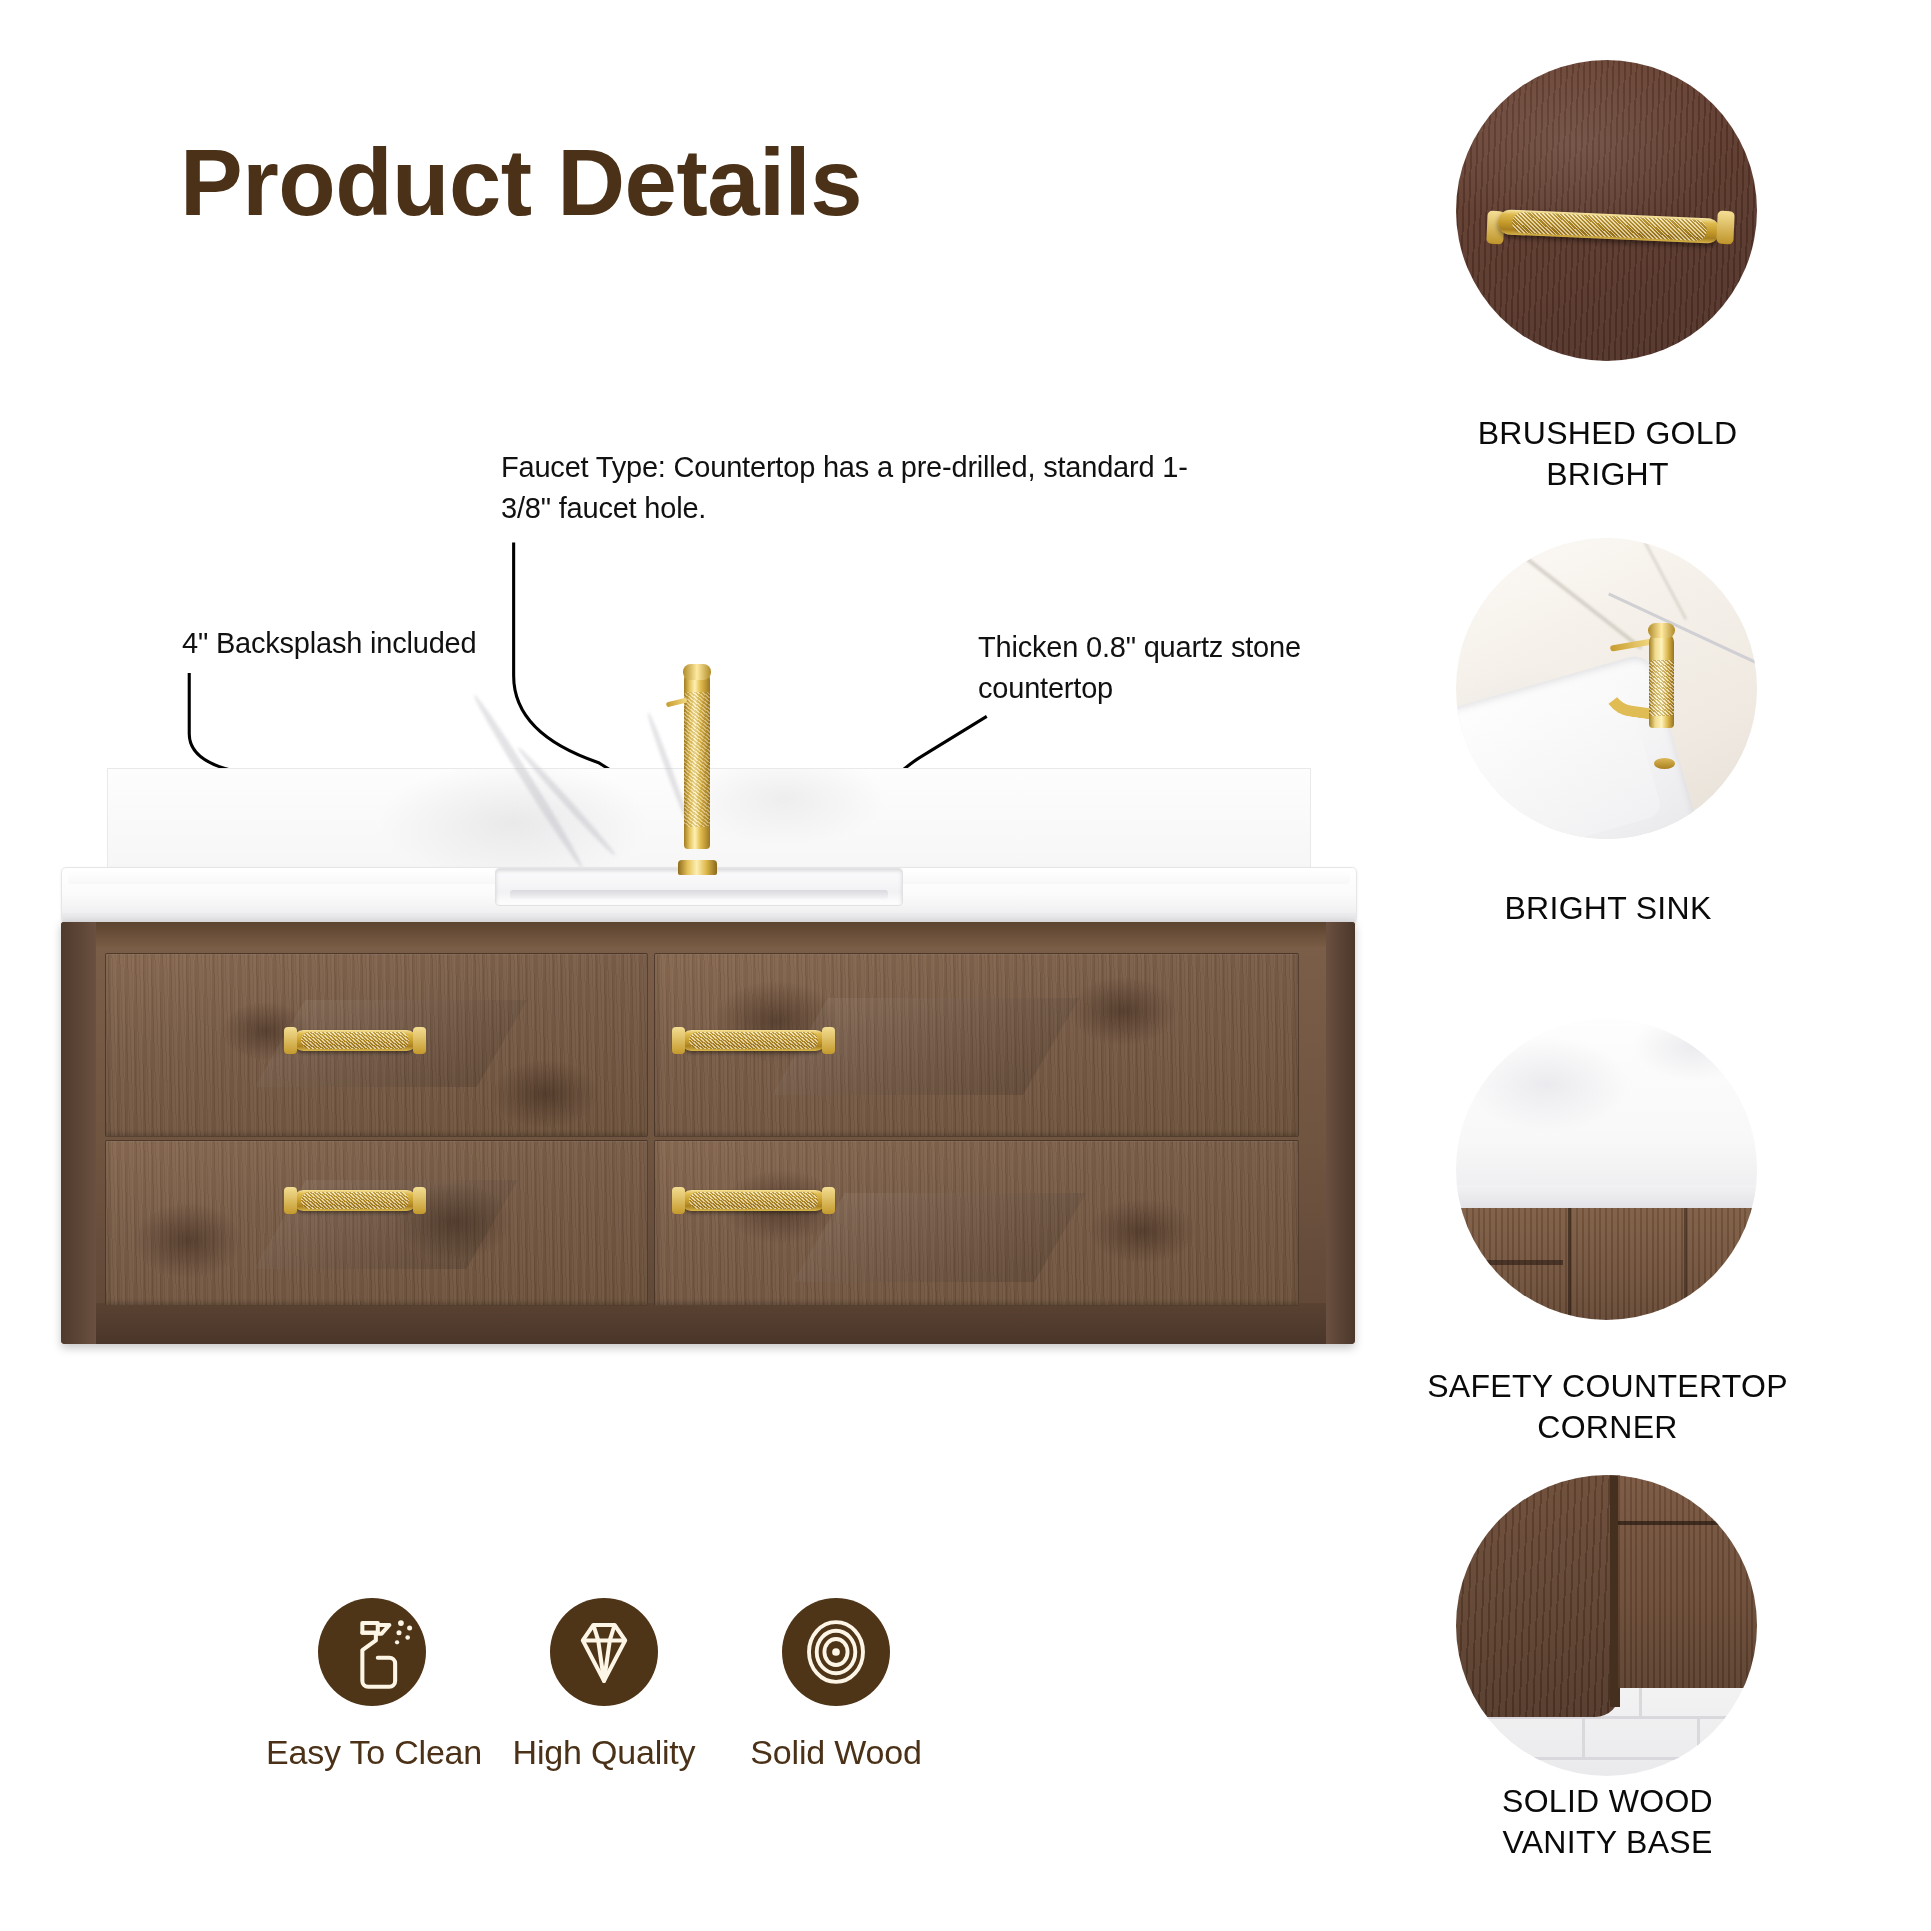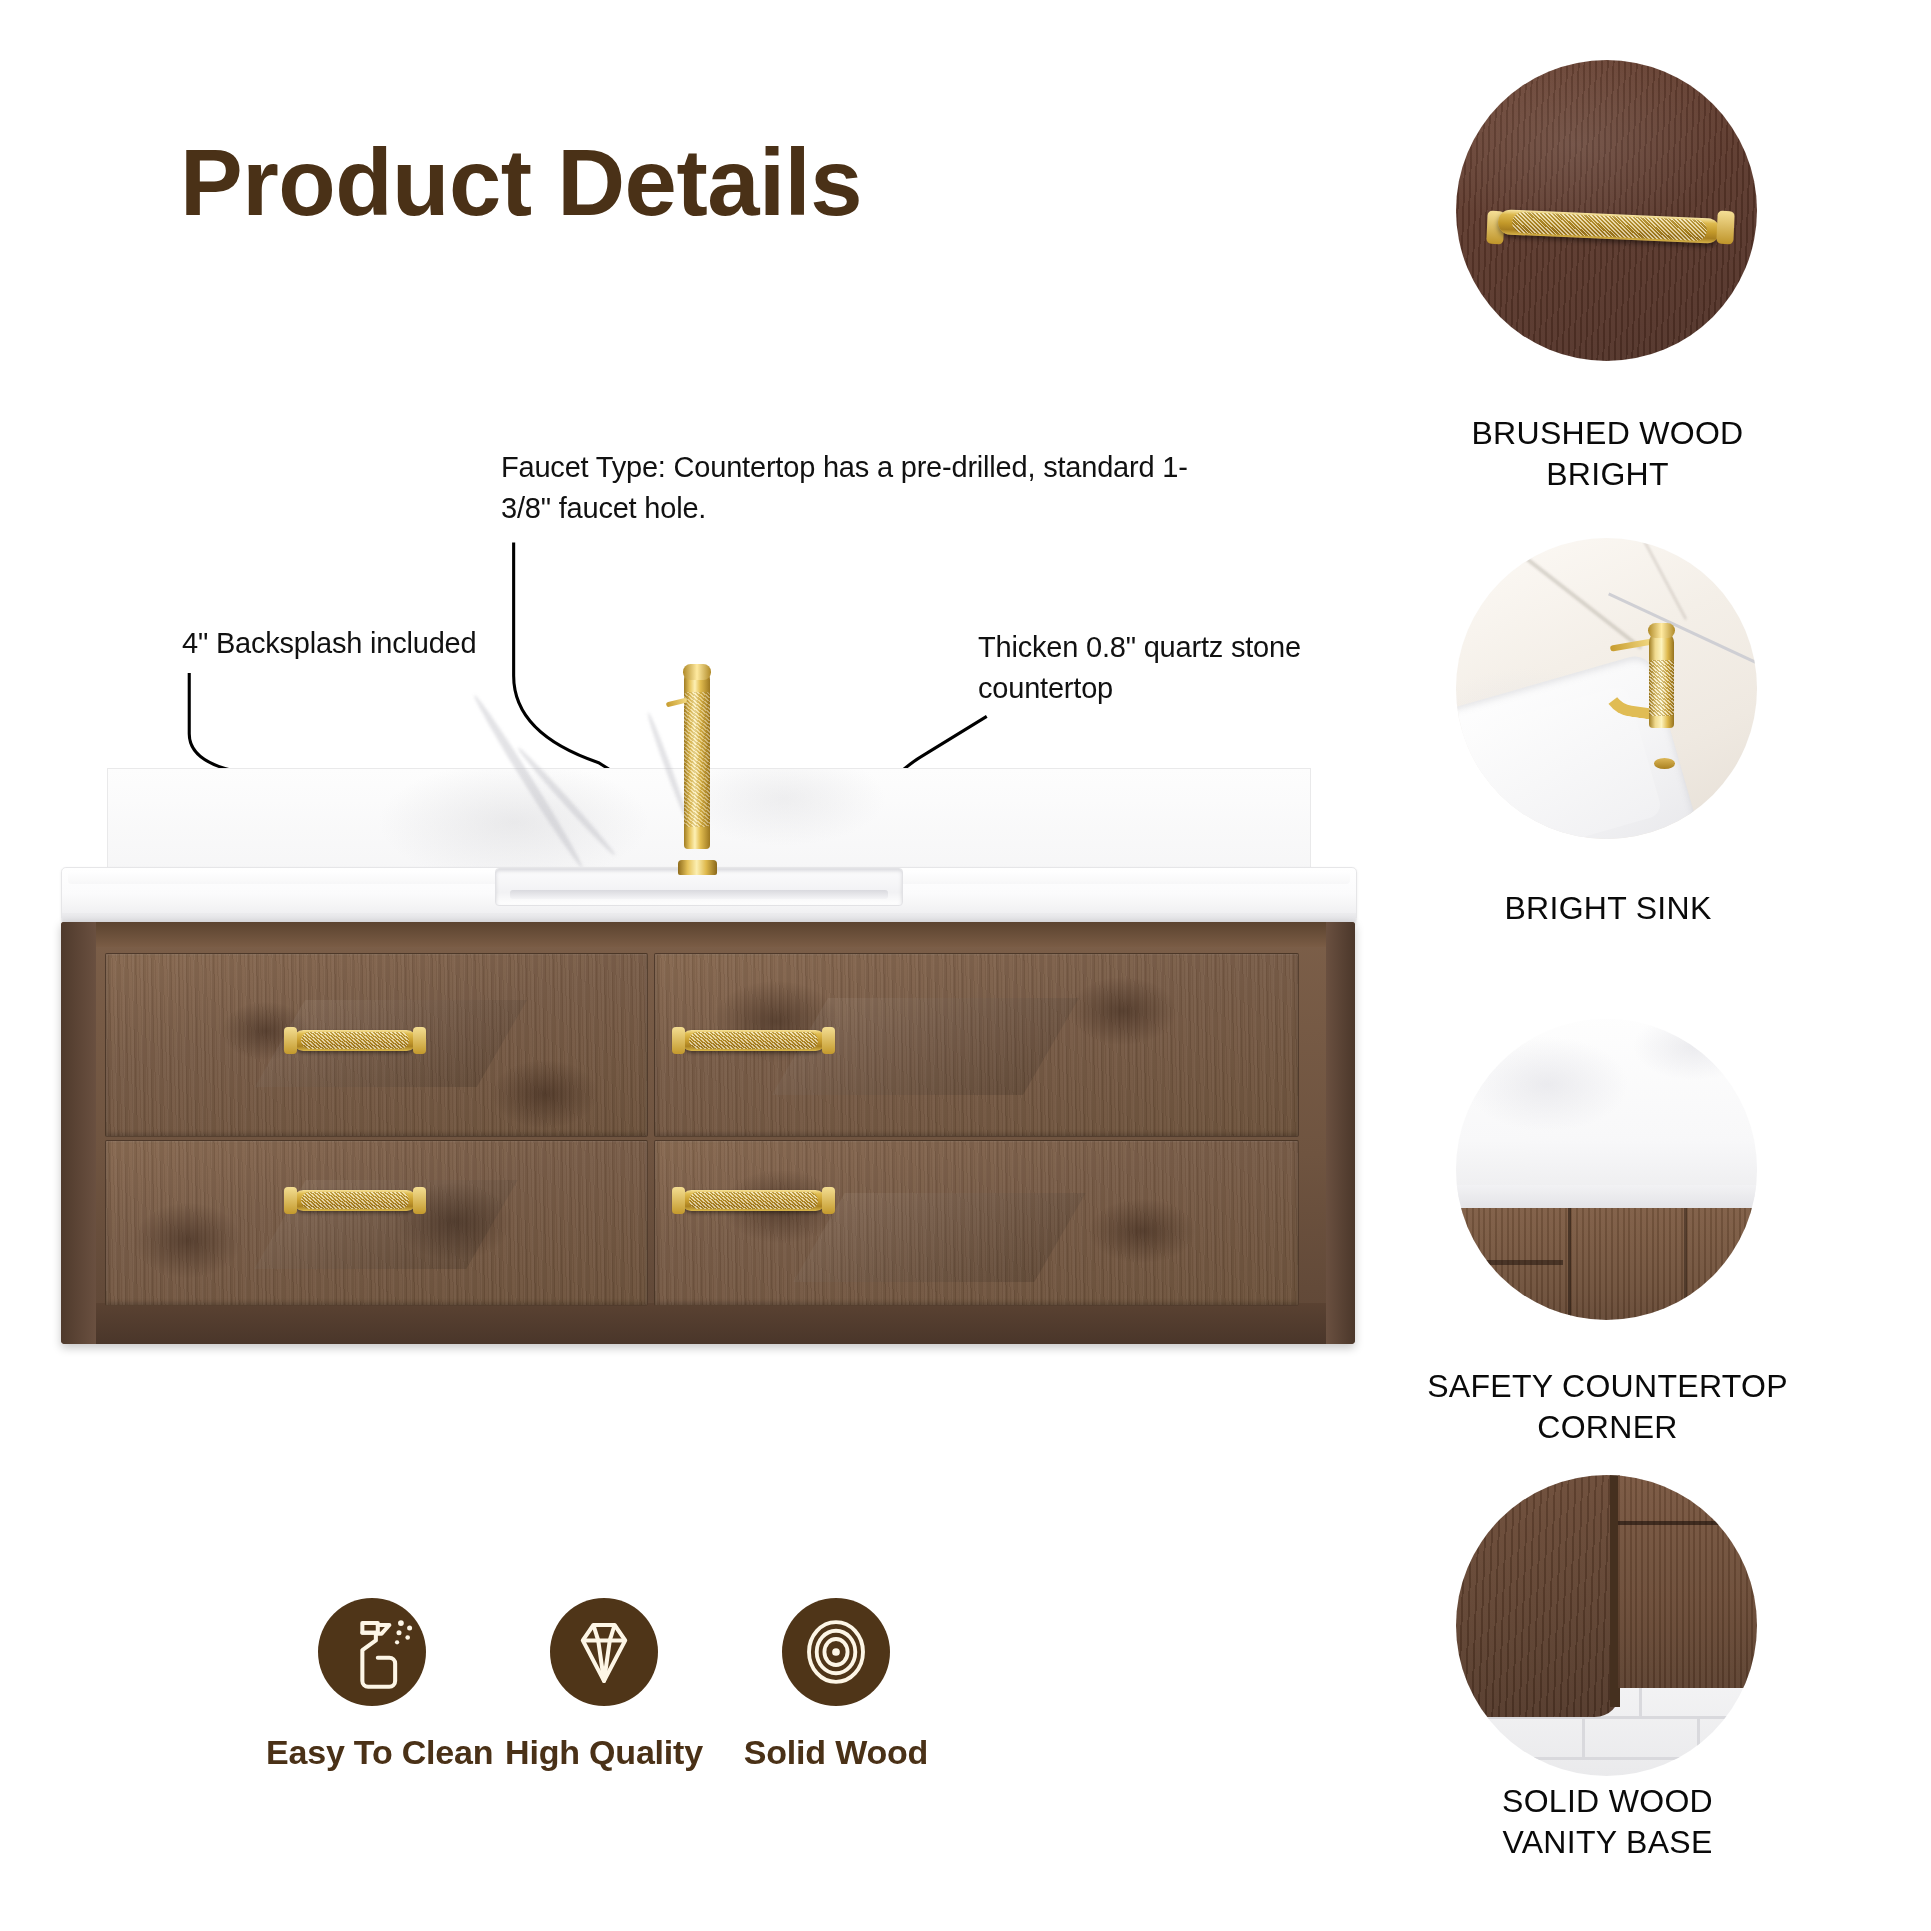--- a/index.html
+++ b/index.html
@@ -229,21 +229,21 @@
     background:
       repeating-linear-gradient(90deg, rgba(0,0,0,.09) 0 1.9px, rgba(255,255,255,.05) 1.9px 5.8px),
       linear-gradient(180deg,#7a563f 0%,#6a4a35 60%,#5a3e2c 100%);}
   .p4 .front-seam{position:absolute;left:162px;top:46px;width:174px;height:3.9px;background:rgba(32,20,14,.65);}
   .p4 .corner-edge{position:absolute;left:154px;top:-19.3px;width:9.7px;height:251px;background:#45301f;}
   .p4 .tilefloor{position:absolute;left:0;bottom:0;width:301px;height:116px;
     background:linear-gradient(180deg,#f5f5f6,#eaeaec);}
   .p4 .tl{position:absolute;background:#d9d9dd;}
 
   
-  .feature{position:absolute;text-align:center;font-weight:bold;}
+  .feature{position:absolute;text-align:center;}
   .fcircle{
     width:108px;height:108px;border-radius:50%;background:#4f3518;
     margin:0 auto;position:relative;
   }
   .flabel{margin-top:27px;font-size:34px;color:#4a3117;white-space:nowrap;letter-spacing:-0.2px;}
   .ficon{position:absolute;left:0;top:0;width:108px;height:108px;}
 </style>
 </head>
 <body>
 
@@ -342,21 +342,21 @@
   </div>
 
   <div class="photo p1">
     <div class="cap-l"></div>
       <div class="bar">
         <span class="kn"></span>
       </div>
       <div class="cap-r"></div>
   </div>
   <div class="caption" style="left:1347px;top:413px;width:521px;">
-    <div>BRUSHED WOOD</div>
+    <div>BRUSHED GOLD</div>
     <div>BRIGHT</div>
   </div>
 
   <div class="photo p2">
     <div class="marbleveinA"></div>
       <div class="marbleveinB"></div>
     <div class="rimline"></div>
     <div class="basin">
         <div class="basin-in"></div>
       </div>

